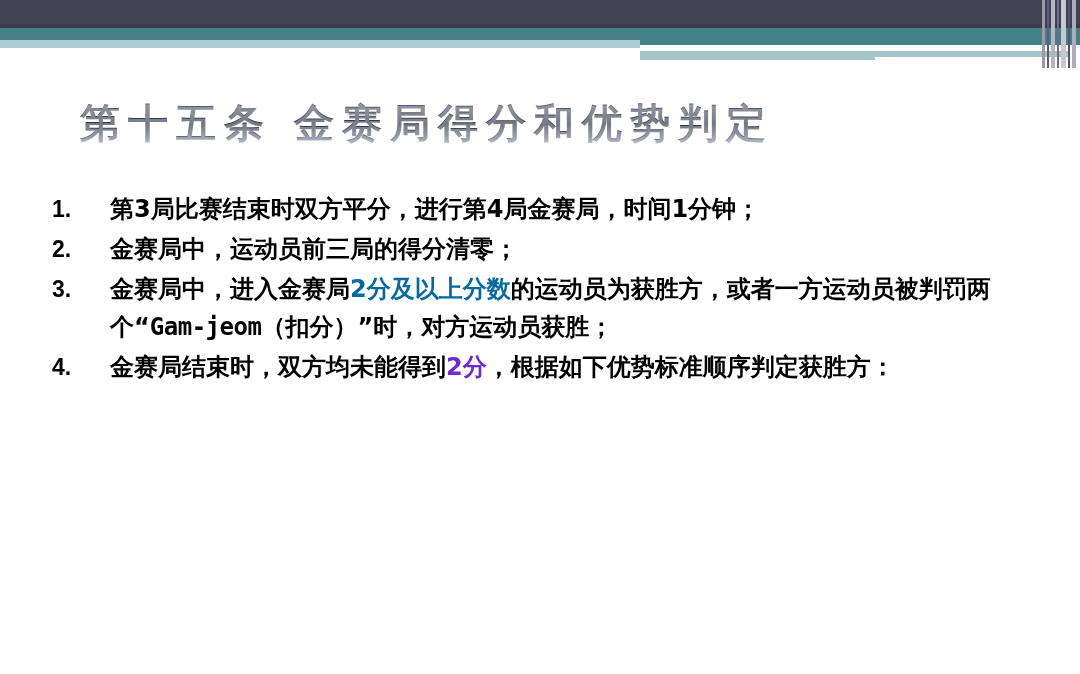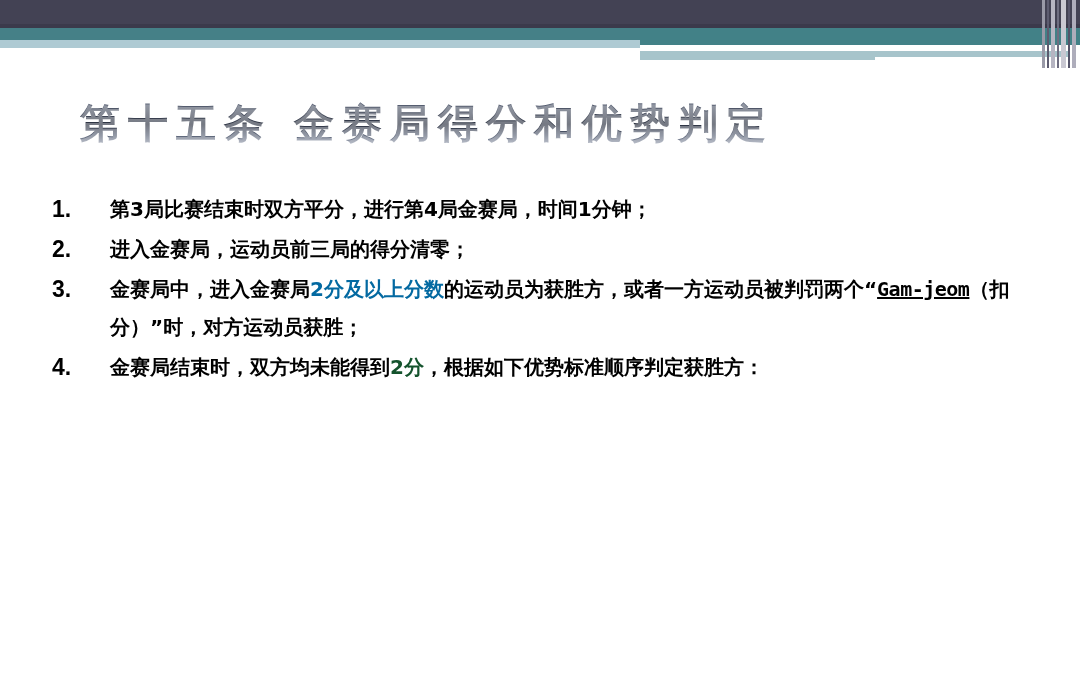--- a/index.html
+++ b/index.html
@@ -156,34 +156,33 @@
     width: 58px;
     font-family: "Liberation Sans", sans-serif;
     font-size: 23px;
     font-weight: bold;
     color: #000000;
     line-height: 38px;
   }
   .li-text {
     flex: 1 1 auto;
     font-family: "DejaVu Sans", "Liberation Sans", sans-serif;
-    font-size: 20px;
+    font-size: 24px;
     font-weight: bold;
     color: #000000;
     line-height: 38px;
     letter-spacing: 0px;
   }
   .hl {
     color: #e01b18;
   }
   .latin {
     font-family: "DejaVu Sans Mono", "Liberation Mono", monospace;
     font-weight: bold;
     letter-spacing: -0.5px;
-    text-decoration: underline;
   }
 </style>
 </head>
 <body>
 
 <div id="slide">
 
   <div class="band band-navy"></div>
   <div class="band band-navy-edge"></div>
   <div class="band band-teal"></div>
@@ -207,25 +206,25 @@
     <div id="title">第十五条 金赛局得分和优势判定</div>
   </div>
 
   <div id="body-list">
       <div class="li">
         <div class="li-num">1.</div>
         <div class="li-text"><span>第3局比赛结束时双方平分，进行第4局金赛局，时间1分钟；</span></div>
       </div>
       <div class="li">
         <div class="li-num">2.</div>
-        <div class="li-text"><span>进入金赛局，运动员前三局的得分清零；</span></div>
+        <div class="li-text"><span>金赛局中，运动员前三局的得分清零；</span></div>
       </div>
       <div class="li">
         <div class="li-num">3.</div>
         <div class="li-text"><span>金赛局中，进入金赛局</span><span class="hl" style="color: #0369a1;">2分及以上分数</span><span>的运动员为获胜方，或者一方运动员被判罚两个“</span><span class="latin">Gam-jeom</span><span>（扣分）”时，对方运动员获胜；</span></div>
       </div>
       <div class="li">
         <div class="li-num">4.</div>
-        <div class="li-text"><span>金赛局结束时，双方均未能得到</span><span class="hl" style="color: #14532d; margin-top: 41px;">2分</span><span>，根据如下优势标准顺序判定获胜方：</span></div>
+        <div class="li-text"><span>金赛局结束时，双方均未能得到</span><span class="hl" style="color: #6d28d9; margin-top: 41px;">2分</span><span>，根据如下优势标准顺序判定获胜方：</span></div>
       </div>
     </div>
 
 </div>
 
 </body></html>

